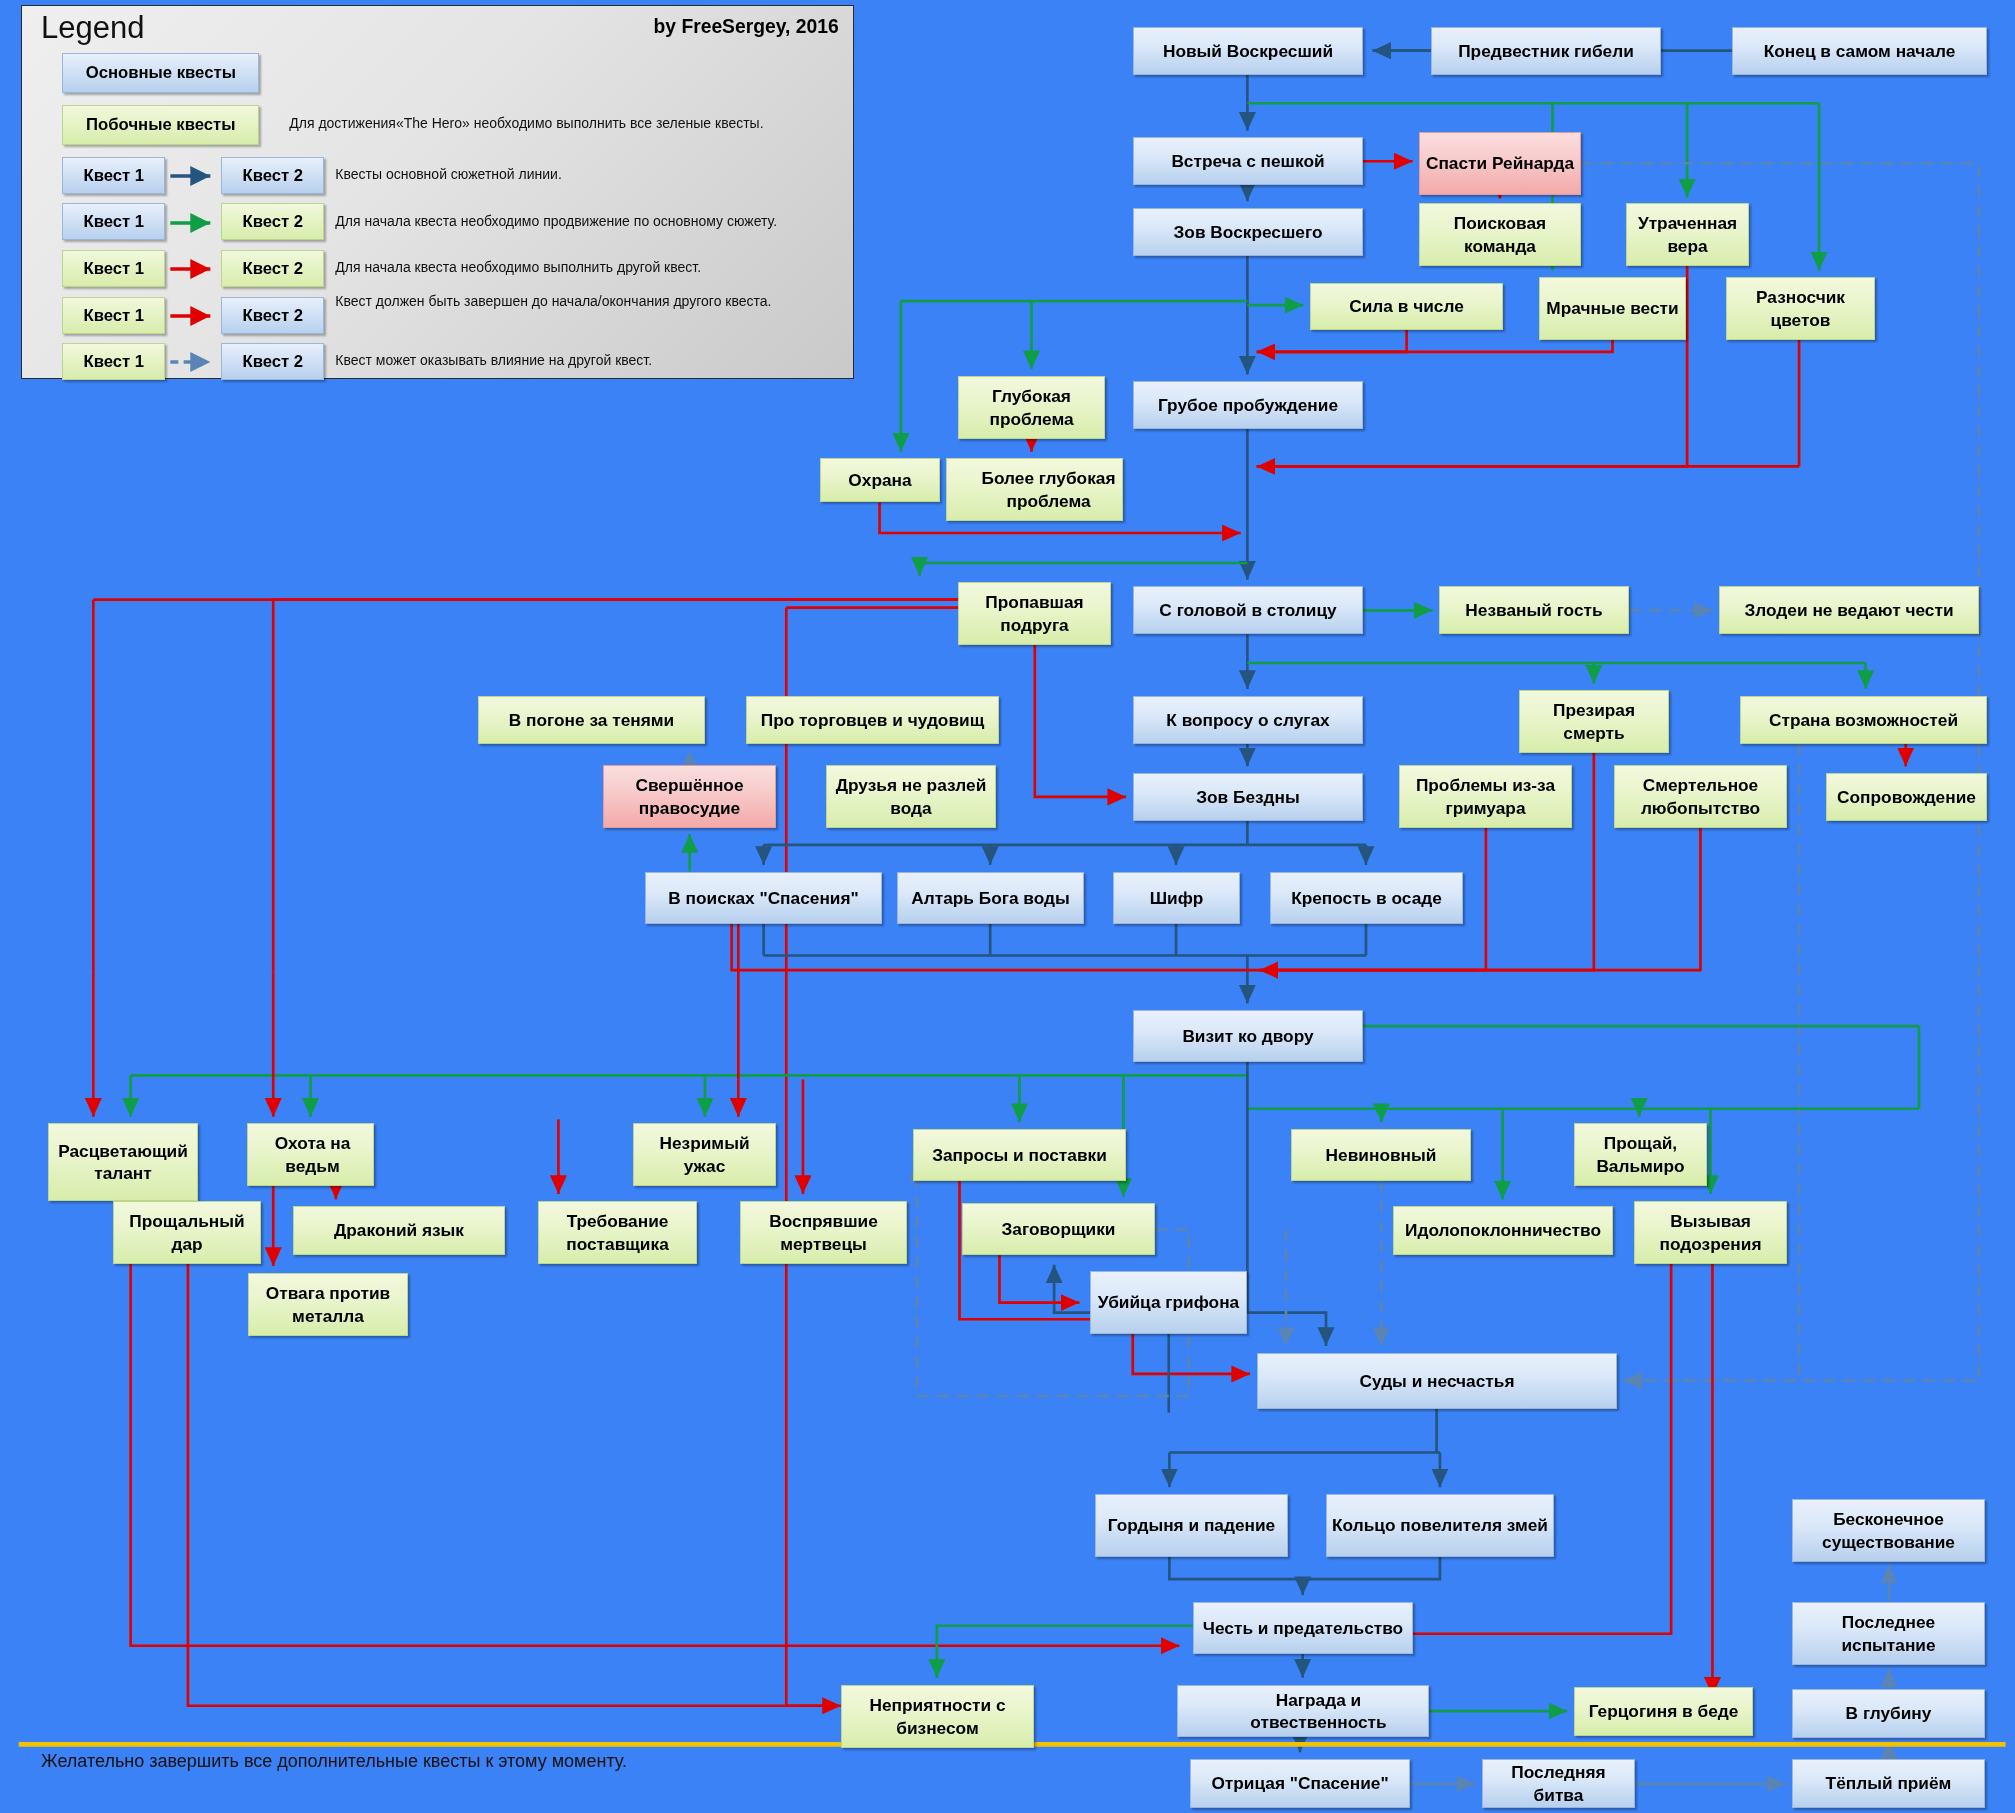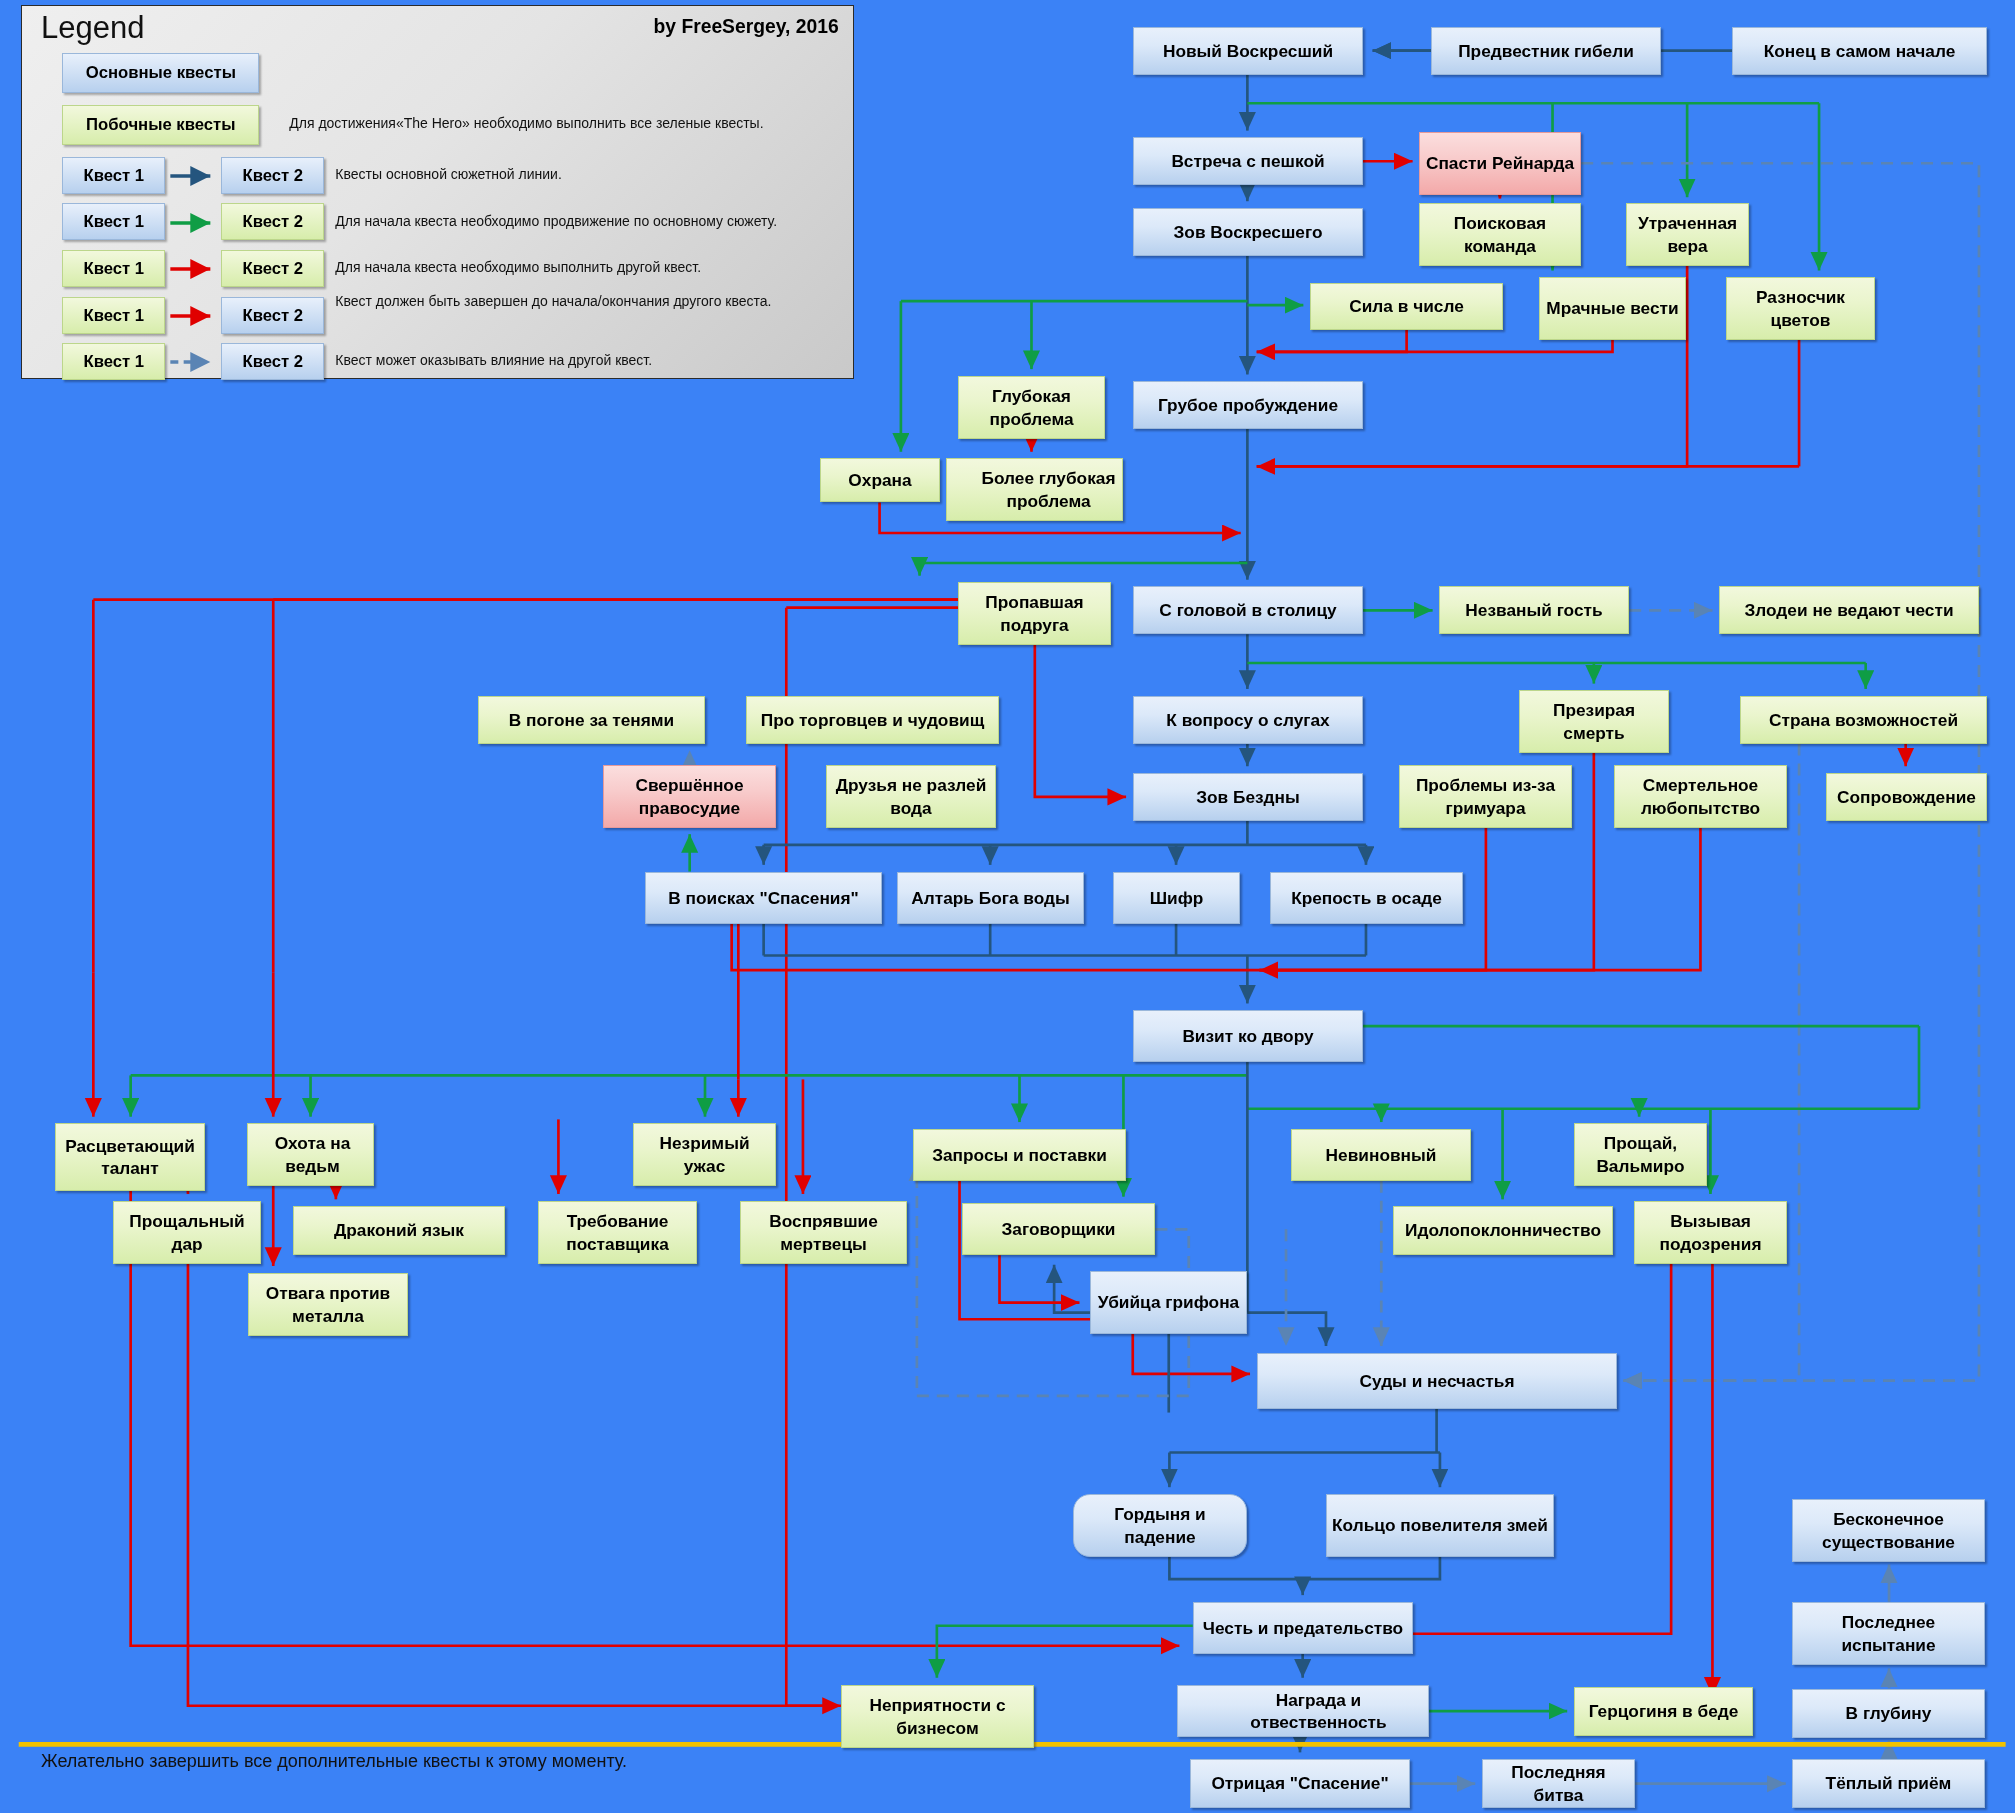--- a/index.html
+++ b/index.html
@@ -454,21 +454,21 @@
       </div>
       <div class="node blue" style="left: 1113px; top: 872px; width: 127px; height: 52px;">
         <span>Шифр</span>
       </div>
       <div class="node blue" style="left: 1270px; top: 872px; width: 193px; height: 52px;">
         <span>Крепость в осаде</span>
       </div>
       <div class="node blue" style="left: 1133px; top: 1010px; width: 230px; height: 52px;">
         <span>Визит ко двору</span>
       </div>
-      <div class="node green" style="left: 55px; top: 1123px; width: 150px; height: 68px;">
+      <div class="node green" style="left: 48px; top: 1123px; width: 150px; height: 78px;">
         <span>Расцветающий талант</span>
       </div>
       <div class="node green" style="left: 247px; top: 1123px; width: 127px; height: 63px; padding-left: 8px;">
         <span>Охота на ведьм</span>
       </div>
       <div class="node green" style="left: 633px; top: 1123px; width: 143px; height: 63px;">
         <span>Незримый ужас</span>
       </div>
       <div class="node green" style="left: 913px; top: 1129px; width: 213px; height: 52px;">
         <span>Запросы и поставки</span>
@@ -502,21 +502,21 @@
       </div>
       <div class="node green" style="left: 248px; top: 1273px; width: 160px; height: 63px;">
         <span>Отвага против металла</span>
       </div>
       <div class="node blue" style="left: 1090px; top: 1271px; width: 157px; height: 63px;">
         <span>Убийца грифона</span>
       </div>
       <div class="node blue" style="left: 1257px; top: 1353px; width: 360px; height: 56px;">
         <span>Суды и несчастья</span>
       </div>
-      <div class="node blue" style="left: 1073px; top: 1494px; width: 174px; height: 63px; border-radius: 17px;">
+      <div class="node blue" style="left: 1095px; top: 1494px; width: 193px; height: 63px;">
         <span>Гордыня и падение</span>
       </div>
       <div class="node blue" style="left: 1326px; top: 1494px; width: 228px; height: 63px;">
         <span>Кольцо повелителя змей</span>
       </div>
       <div class="node blue" style="left: 1193px; top: 1602px; width: 220px; height: 52px;">
         <span>Честь и предательство</span>
       </div>
       <div class="node green" style="left: 841px; top: 1685px; width: 193px; height: 63px;">
         <span>Неприятности с бизнесом</span>

